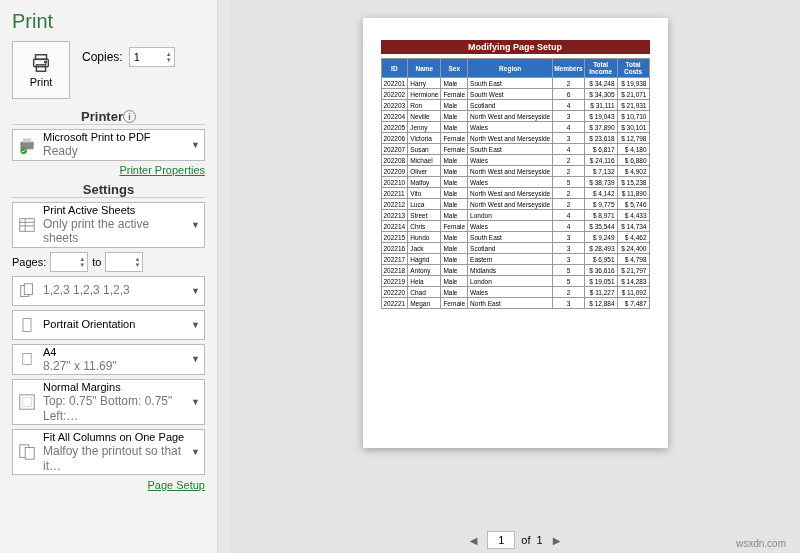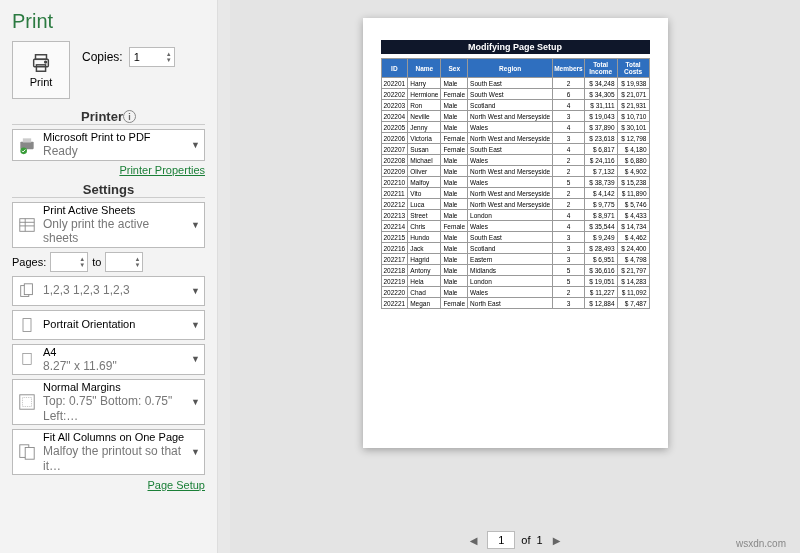--- a/index.html
+++ b/index.html
@@ -20,21 +20,21 @@
 .combo .txt { flex: 1; line-height: 1.2; }
 .combo .txt .sub { color: #777; font-size: 12px; }
 .combo .chev { font-size: 9px; color: #555; }
 .link { color: #1a7f37; font-size: 11px; text-align: right; display: block; margin: 3px 0 5px; text-decoration: underline; cursor: pointer; }
 .pages-row { display: flex; align-items: center; gap: 4px; font-size: 11px; margin: 4px 0; }
 .pages-row .spin input { width: 26px; }
 .stack > * { margin-bottom: 4px; }
 .preview-area { position: absolute; left: 230px; top: 0; width: 570px; height: 553px; background: #e4e4e4; display:flex; flex-direction:column;}
 .preview-canvas { flex:1; display:flex; align-items:flex-start; justify-content:center; padding-top:18px; overflow:hidden;}
 .page { width: 305px; height: 430px; background: #fff; box-shadow: 0 2px 8px rgba(0,0,0,.3); padding: 22px 18px; }
-.page-title-bar { background:#0f172a; color:#fff; font-size:9px; font-weight:bold; text-align:center; padding:2px 0; margin-bottom:4px;}
+.page-title-bar { background:#7f1d1d; color:#fff; font-size:9px; font-weight:bold; text-align:center; padding:2px 0; margin-bottom:4px;}
 table.data { width:100%; border-collapse:collapse; font-size:6.5px; }
 table.data th { background:#2f6fbf; color:#fff; padding:2px 1px; font-weight:600; border:0.5px solid #999; text-align:center; line-height:1.1;}
 table.data td { border:0.5px solid #999; padding:1.5px 2px; white-space:nowrap; }
 table.data td.num { text-align:right; }
 table.data td.ctr { text-align:center; }
 .pager { height:26px; display:flex; align-items:center; justify-content:center; gap:6px; font-size:11px; background:#e4e4e4;}
 .pager .nav { cursor:pointer; color:#666; font-size:10px; padding:0 4px;}
 .pager input { width:28px; text-align:center; border:1px solid #bbb; font-size:11px; height:18px;}
 .watermark { position:absolute; right:14px; bottom:4px; font-size:10px; color:#888;}
 .printer-ico { width:22px; height:22px; }

